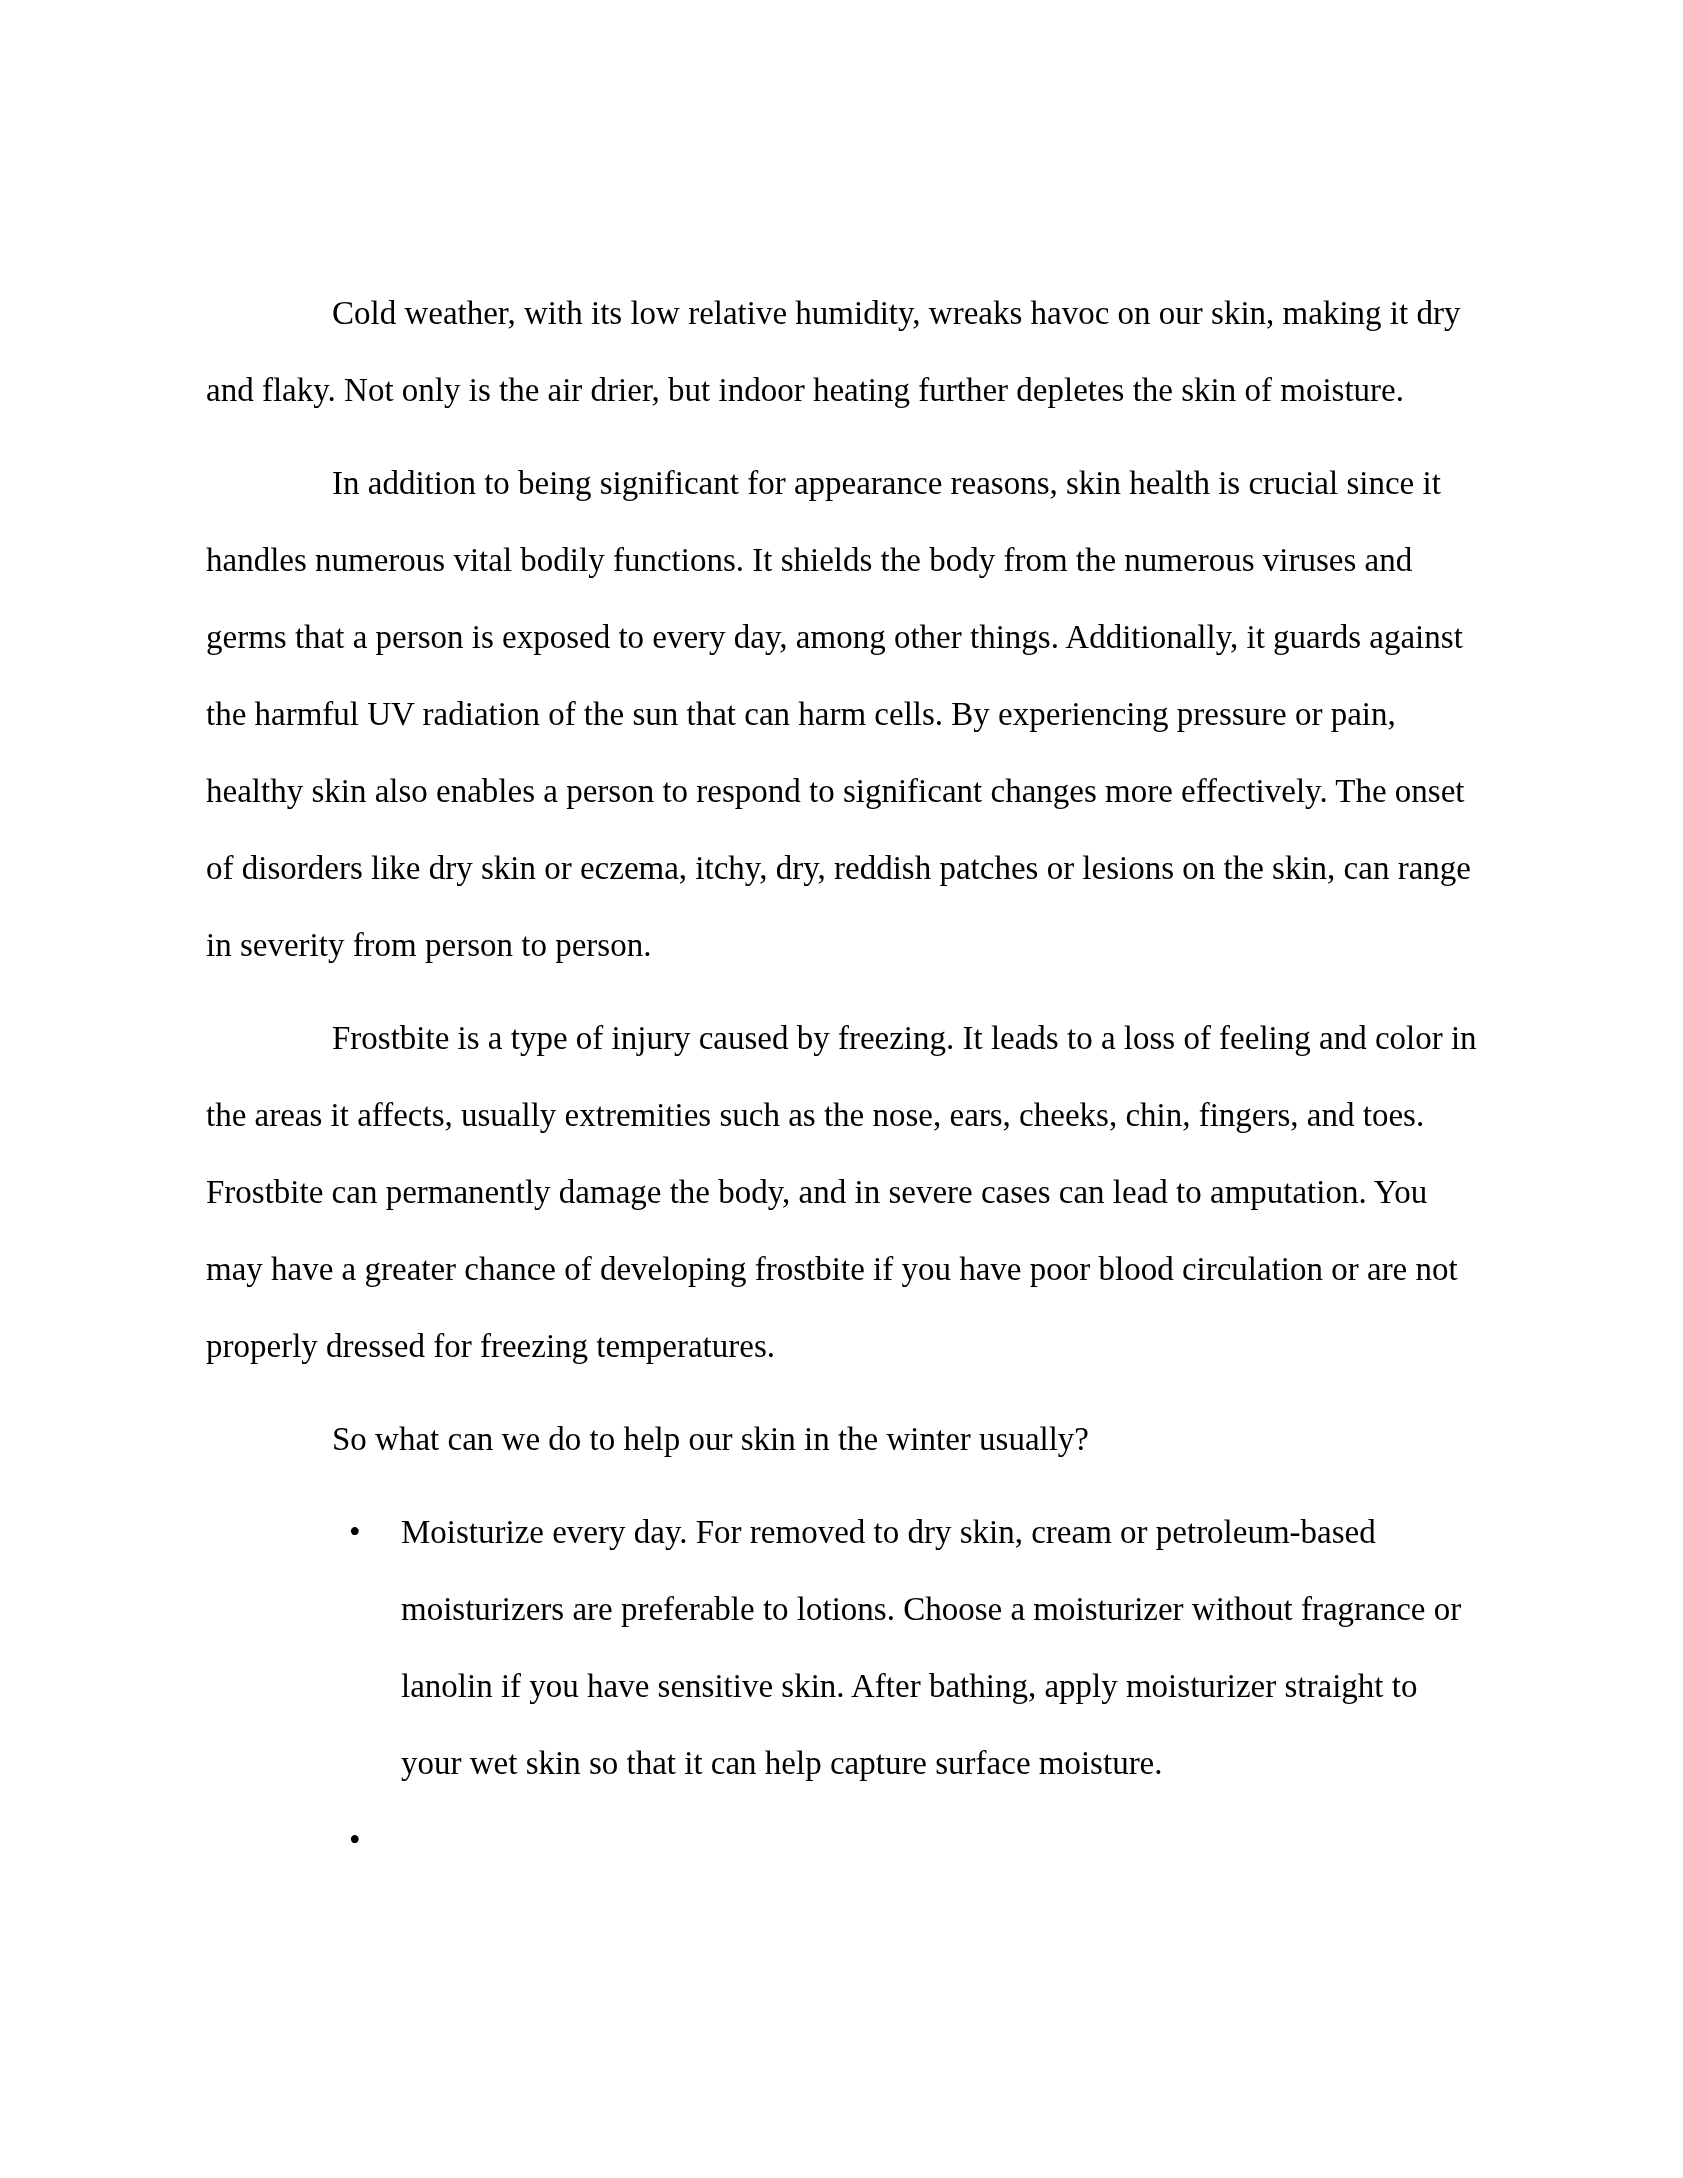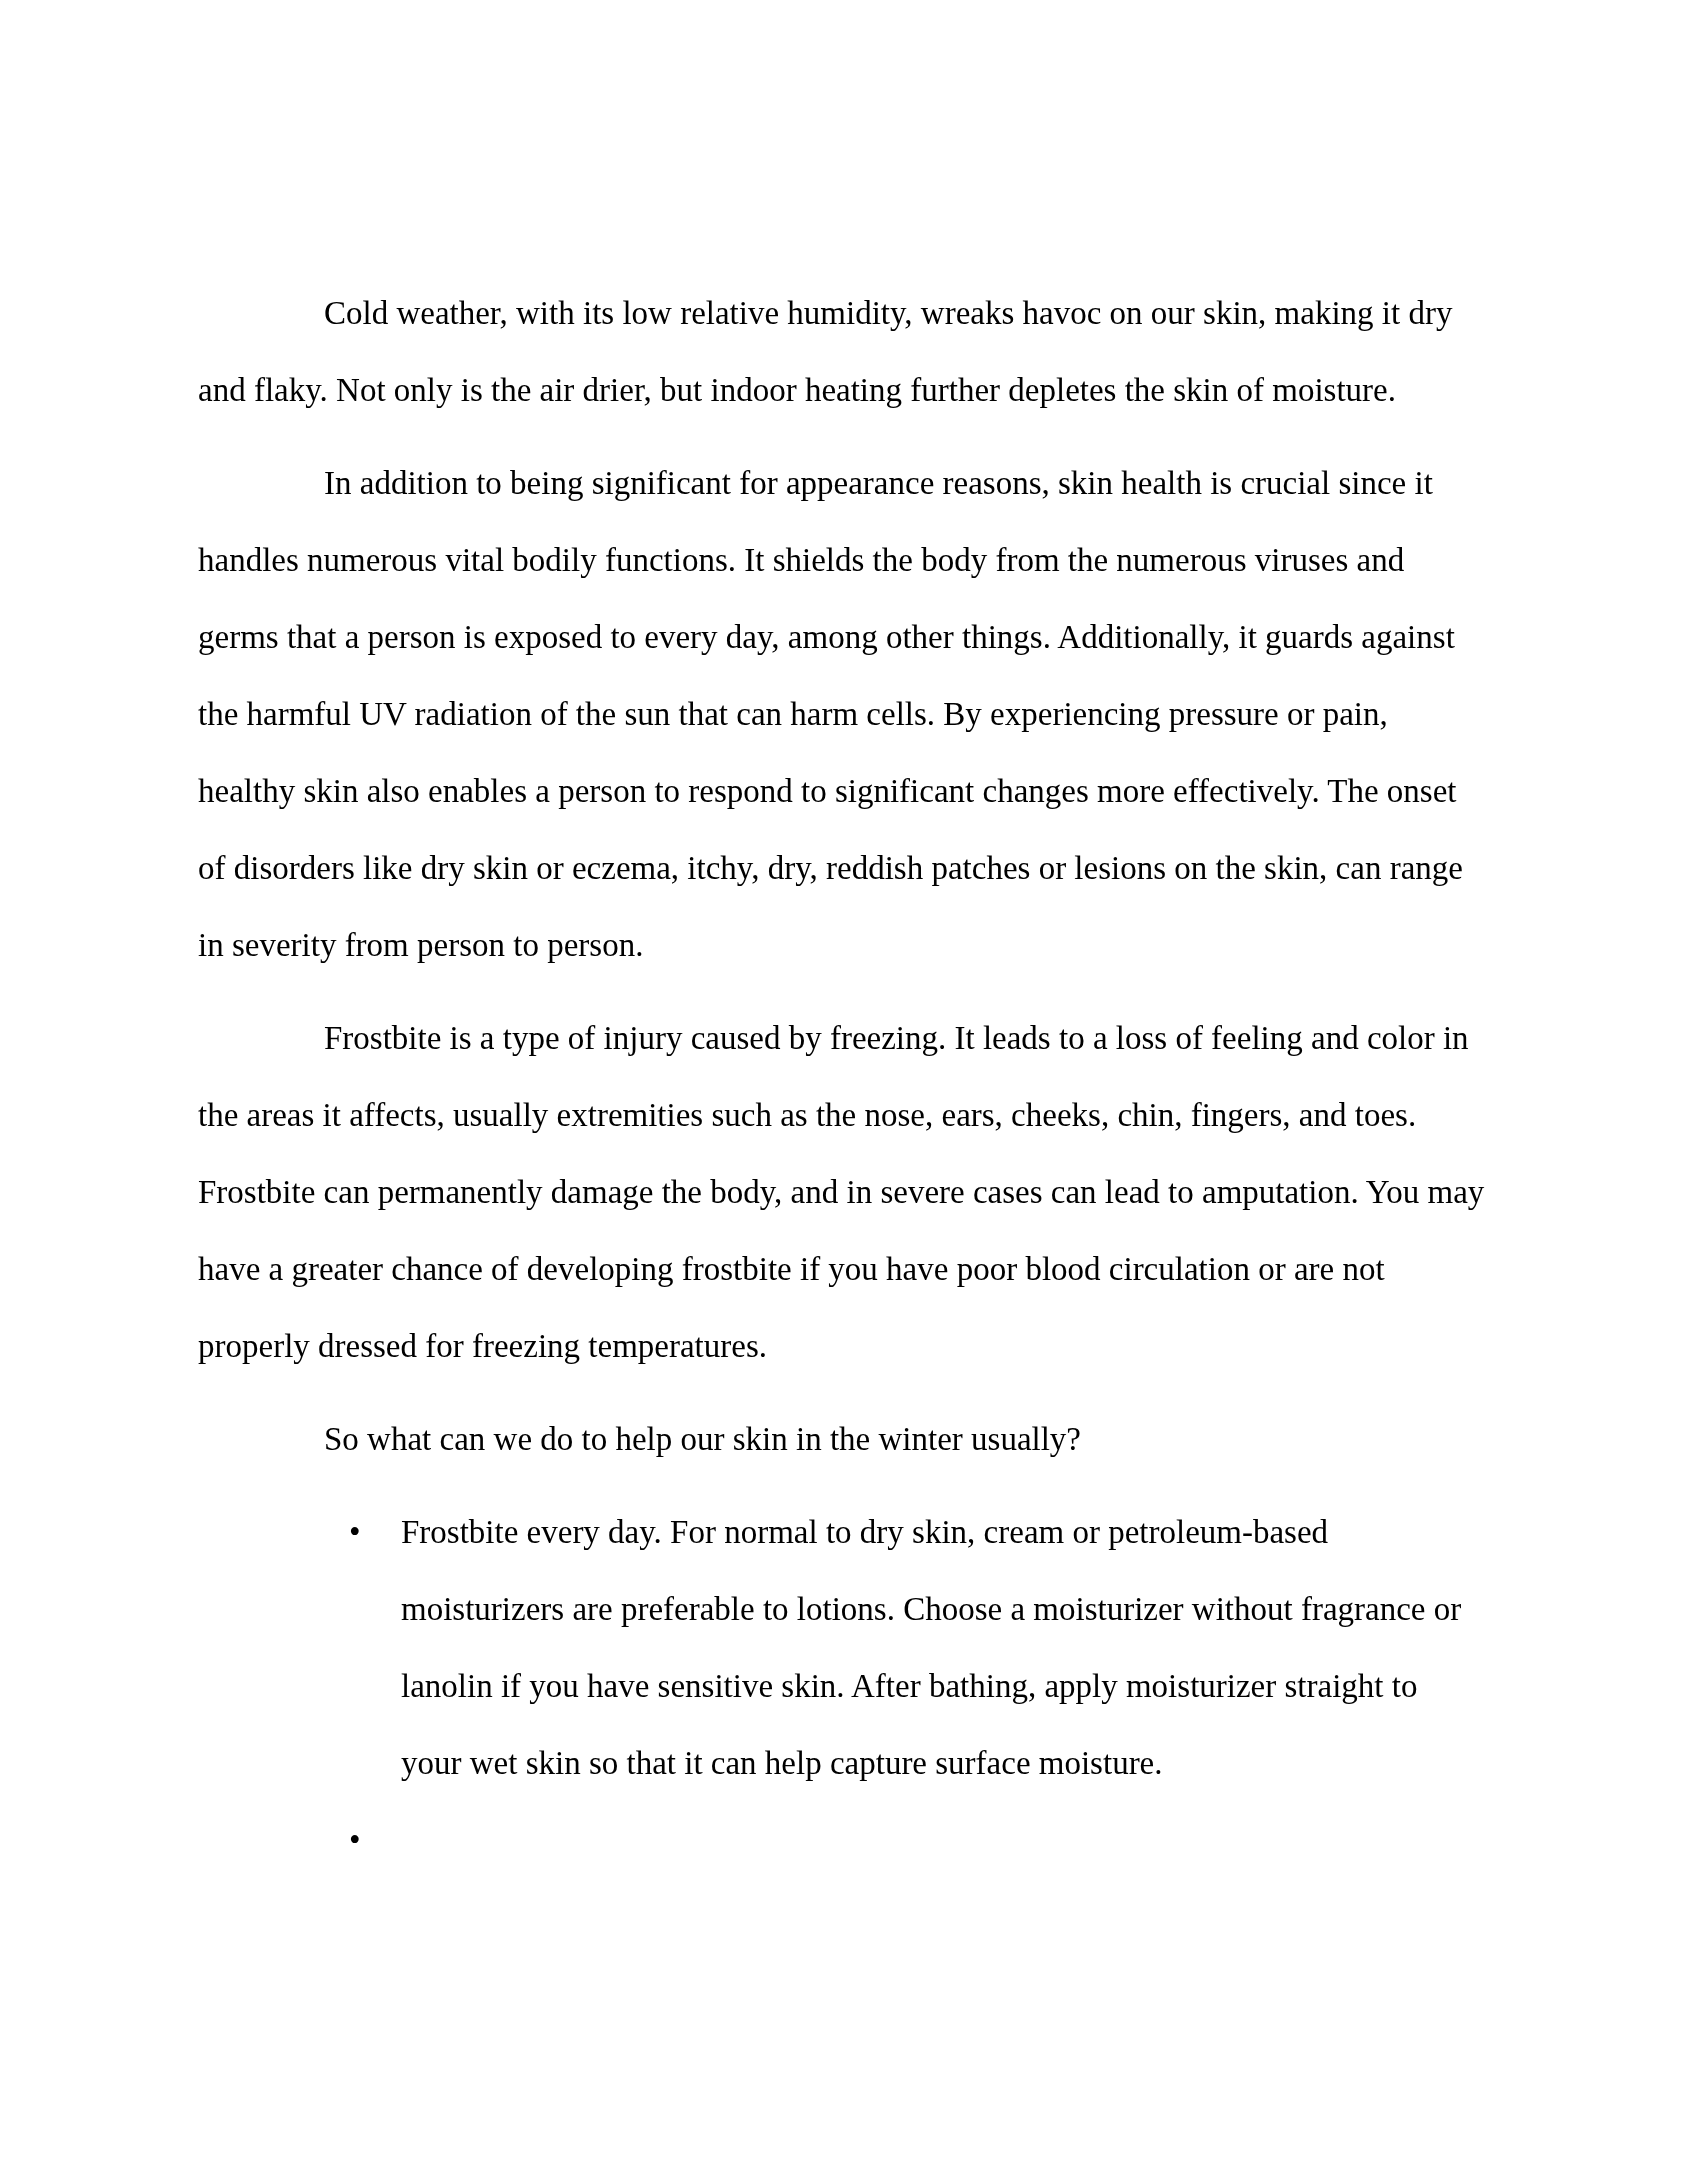--- a/index.html
+++ b/index.html
@@ -19,21 +19,21 @@
     overflow: hidden;
   }
   .content {
     position: absolute;
     left: 198px;
     top: 275px;
     width: 1287px;
     text-align: left;
   }
   .para {
-    margin: 0 0 16px 0;
+    margin: 0 0 16px 8px;
     text-indent: 126px;
     word-spacing: normal;
   }
   ul.bullets {
     list-style: none;
     margin: 0;
     padding: 0;
   }
   .bullet-item {
     position: relative;
@@ -56,21 +56,21 @@
 
     <p class="para">In addition to being significant for appearance reasons, skin health is crucial since it handles numerous vital bodily functions. It shields the body from the numerous viruses and germs that a person is exposed to every day, among other things. Additionally, it guards against the harmful UV radiation of the sun that can harm cells. By experiencing pressure or pain, healthy skin also enables a person to respond to significant changes more effectively. The onset of disorders like dry skin or eczema, itchy, dry, reddish patches or lesions on the skin, can range in severity from person to person.</p>
 
     <p class="para">Frostbite is a type of injury caused by freezing. It leads to a loss of feeling and color in the areas it affects, usually extremities such as the nose, ears, cheeks, chin, fingers, and toes. Frostbite can permanently damage the body, and in severe cases can lead to amputation. You may have a greater chance of developing frostbite if you have poor blood circulation or are not properly dressed for freezing temperatures.</p>
 
     <p class="para">So what can we do to help our skin in the winter usually?</p>
 
     <ul class="bullets">
       <li class="bullet-item">
         <span class="bullet-marker">•</span>
-        <span class="bullet-text">Frostbite every day. For normal to dry skin, cream or petroleum-based moisturizers are preferable to lotions. Choose a moisturizer without fragrance or lanolin if you have sensitive skin. After bathing, apply moisturizer straight to your wet skin so that it can help capture surface moisture.</span>
+        <span class="bullet-text">Moisturize every day. For removed to dry skin, cream or petroleum-based moisturizers are preferable to lotions. Choose a moisturizer without fragrance or lanolin if you have sensitive skin. After bathing, apply moisturizer straight to your wet skin so that it can help capture surface moisture.</span>
       </li>
       <li class="bullet-item">
         <span class="bullet-marker">•</span>
       </li>
     </ul>
 
   </div>
 </div>
 
 

